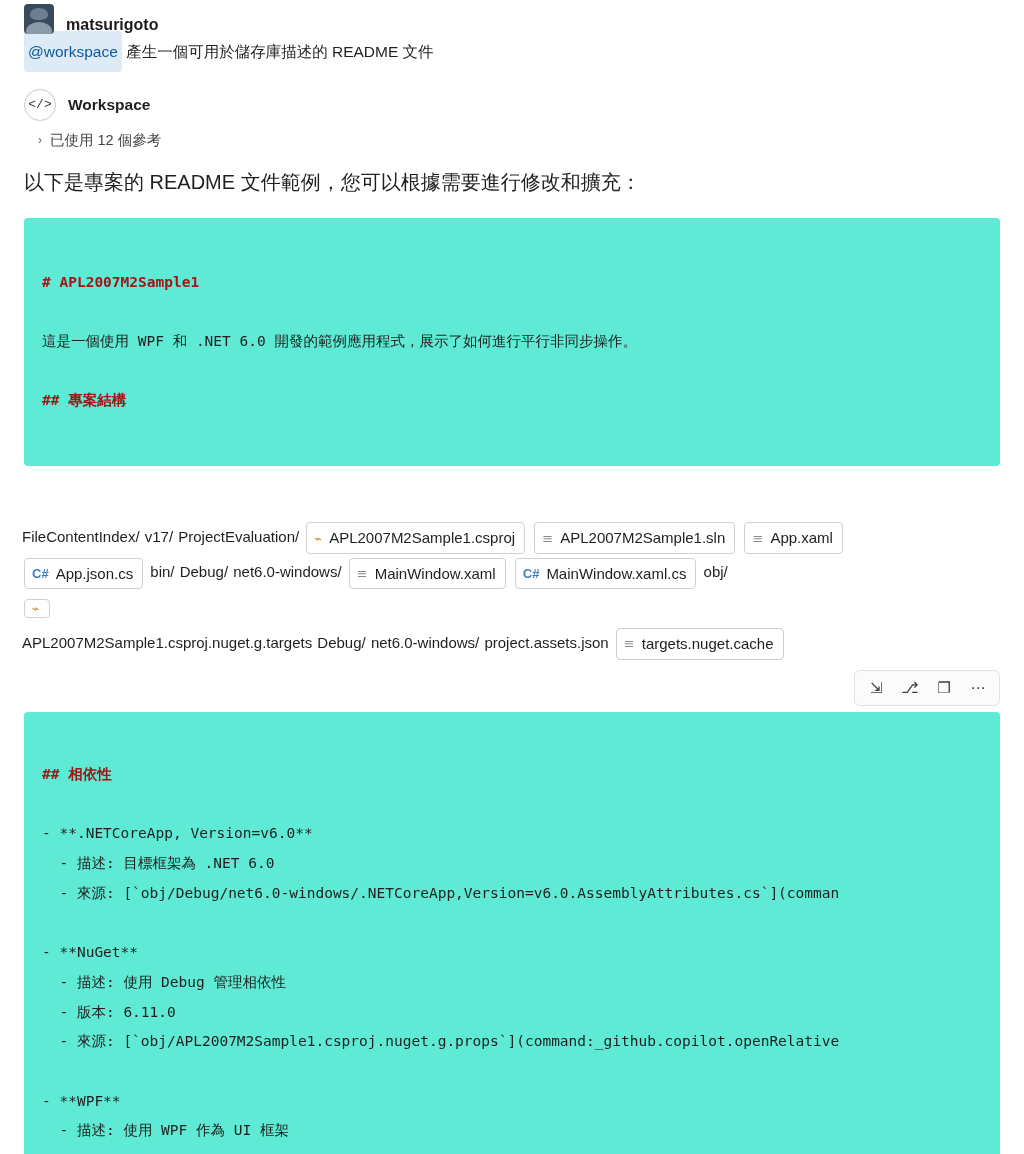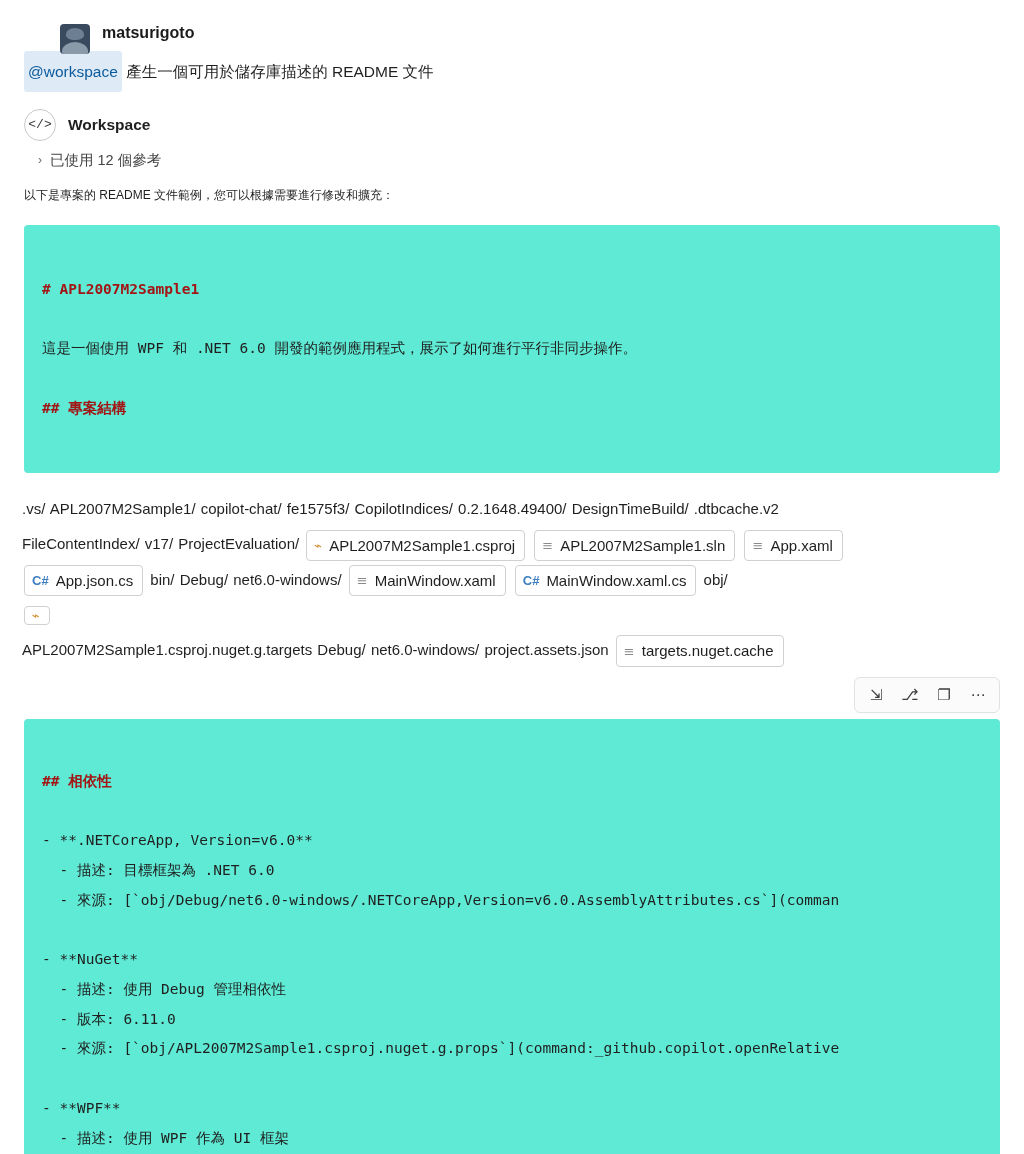--- a/index.html
+++ b/index.html
@@ -16,24 +16,23 @@
   }
   .chat {
     width: 1024px;
     position: relative;
     overflow: hidden;
   }
 
   
   .user-row {
     display: flex;
-    align-items: flex-start;
+    align-items: flex-end;
     gap: 12px;
-    padding: 24px 24px 4px 24px;
-    margin-left: 36px;
+    padding: 4px 24px 4px 24px;
   }
   .avatar {
     width: 30px;
     height: 30px;
     border-radius: 4px;
     background: #3a4a5e;
     position: relative;
     overflow: hidden;
     flex: 0 0 auto;
   }
@@ -104,21 +103,21 @@
     font-size: 14.5px;
     color: #444;
   }
   .chevron {
     font-size: 12px;
     color: #6b6b6b;
     display: inline-block;
   }
   .intro-text {
     padding: 8px 24px 14px 24px;
-    font-size: 12px;
+    font-size: 20px;
     line-height: 1.6;
     color: #1f1f1f;
   }
 
   
   .codeblock {
     background: #5eead4;
     border-radius: 4px;
     margin: 6px 24px 10px 24px;
     padding: 20px 18px;
@@ -216,21 +215,20 @@
 
   <div class="codeblock">
 <span class="md-h"><span># </span><span>APL2007M2Sample1</span></span>
 <span class="spacer-line"></span>
 <span>這是一個使用 WPF 和 .NET 6.0 開發的範例應用程式，展示了如何進行平行非同步操作。</span>
 <span class="spacer-line"></span>
 <span class="md-h"><span>## </span><span>專案結構</span></span>
   </div>
 
   <div class="files">
-    <span class="plain-path">.vs/ APL2007M2Sample1/ copilot-chat/ fe1575f3/ CopilotIndices/ 0.2.1648.49400/ DesignTimeBuild/ .dtbcache.v2</span>
     <br>
     <span class="plain-path">FileContentIndex/ v17/ ProjectEvaluation/</span>
     <span class="chip">
         <span class="gl gl-rss">⌁</span>
         <span>APL2007M2Sample1.csproj</span>
       </span>
     <span class="chip">
         <span class="gl gl-doc">≡</span>
         <span>APL2007M2Sample1.sln</span>
       </span>

